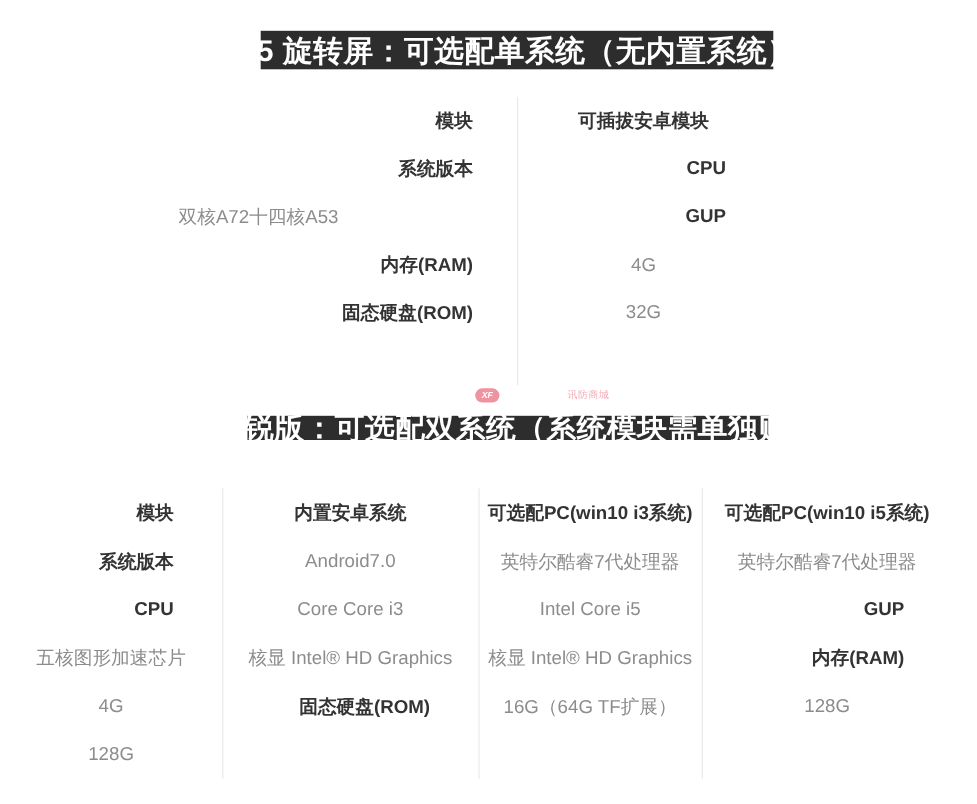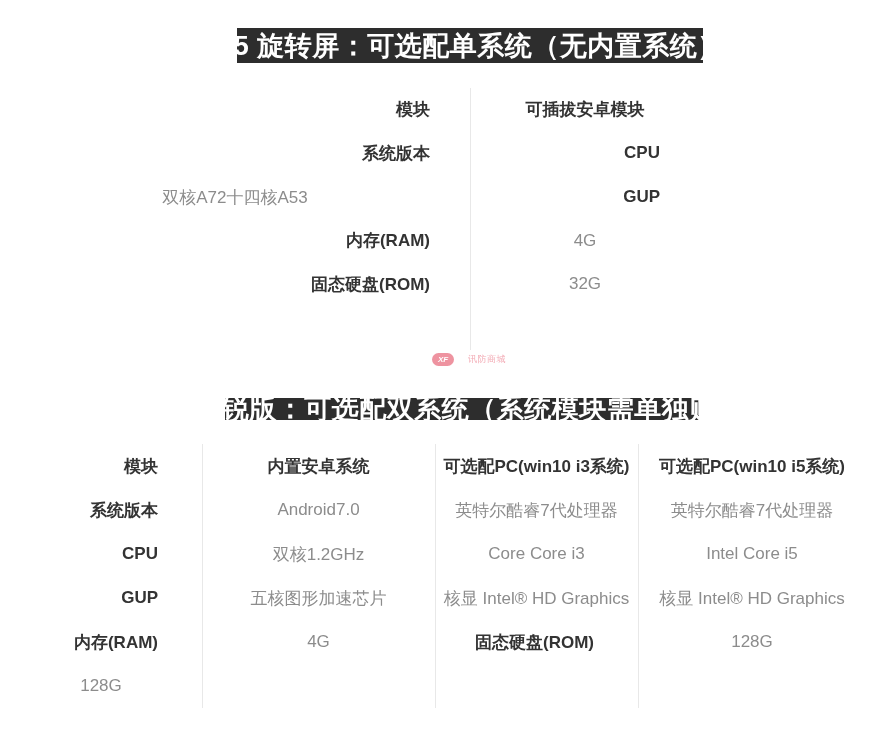--- a/index.html
+++ b/index.html
@@ -10,21 +10,21 @@
   .page{
     position:relative; width:888px; height:731px; background:#ffffff; overflow:hidden;
     font-family:"Liberation Sans","DejaVu Sans",sans-serif;
   }
   .banner{
     position:absolute; background:var(--banner-bg); color:var(--banner-text);
     display:flex; align-items:center; justify-content:center;
     font-size:27px; font-weight:bold; letter-spacing:0.5px; white-space:nowrap;
   }
   #banner1{left:237px; top:28px; width:466px; height:35px;}
-  #banner2{left:225px; top:398px; width:474px; height:22px;}
+  #banner2{left:225px; top:378px; width:474px; height:22px;}
 
   .spec-table{position:absolute; display:grid;}
   .t1{left:0; top:88px; width:700px; height:262px;
       grid-template-columns:470px 230px; grid-template-rows:repeat(6,1fr);}
   .t2{left:0; top:444px; width:866px; height:264px;
       grid-template-columns:202px 233px 203px 228px; grid-template-rows:repeat(6,1fr);}
 
   .cell{display:flex; align-items:center; white-space:nowrap; font-size:17px;}
   .label{justify-content:flex-end; font-weight:bold; color:var(--label-text);}
   .t1 .label{padding-right:40px;}
@@ -36,21 +36,21 @@
 
   .watermark{
     position:absolute; left:432px; top:352px; height:15px;
     display:flex; align-items:center; gap:14px;
   }
   .wm-badge{
     width:22px; height:13px; border-radius:7px; background:var(--watermark-pink);
     color:#ffffff; font-size:8px; font-weight:bold; font-style:italic;
     display:flex; align-items:center; justify-content:center; line-height:1;
   }
-  .wm-text{font-size:9px; color:var(--watermark-light); letter-spacing:0.5px; line-height:1;}
+  .wm-text{font-size:9px; color:var(--watermark-light); letter-spacing:0.5px; line-height:1;margin-left:48px;}
 </style>
 </head>
 <body>
 
 <div class="page">
 
   <div class="banner" id="banner1">V5 旋转屏：可选配单系统（无内置系统）</div>
 
   <div class="spec-table t1">
     <div class="cell label">模块</div>
@@ -84,33 +84,33 @@
     <div class="cell value hd">内置安卓系统</div>
     <div class="cell value hd">可选配PC(win10 i3系统)</div>
     <div class="cell value hd">可选配PC(win10 i5系统)</div>
 
     <div class="cell label">系统版本</div>
     <div class="cell value">Android7.0</div>
     <div class="cell value">英特尔酷睿7代处理器</div>
     <div class="cell value">英特尔酷睿7代处理器</div>
 
     <div class="cell label">CPU</div>
-    <div class="cell value">双核1.2GHz</div>
     <div class="cell value">Core Core i3</div>
     <div class="cell value">Intel Core i5</div>
 
     <div class="cell label">GUP</div>
     <div class="cell value">五核图形加速芯片</div>
     <div class="cell value">核显 Intel® HD Graphics</div>
     <div class="cell value">核显 Intel® HD Graphics</div>
 
     <div class="cell label">内存(RAM)</div>
     <div class="cell value">4G</div>
 
     <div class="cell label">固态硬盘(ROM)</div>
+    <div class="cell value">16G（64G TF扩展）</div>
     <div class="cell value">128G</div>
     <div class="cell value">128G</div>
 
     <div class="vline" style="left:202px"></div>
     <div class="vline" style="left:435px"></div>
     <div class="vline" style="left:638px"></div>
   </div>
 
 </div>
 

